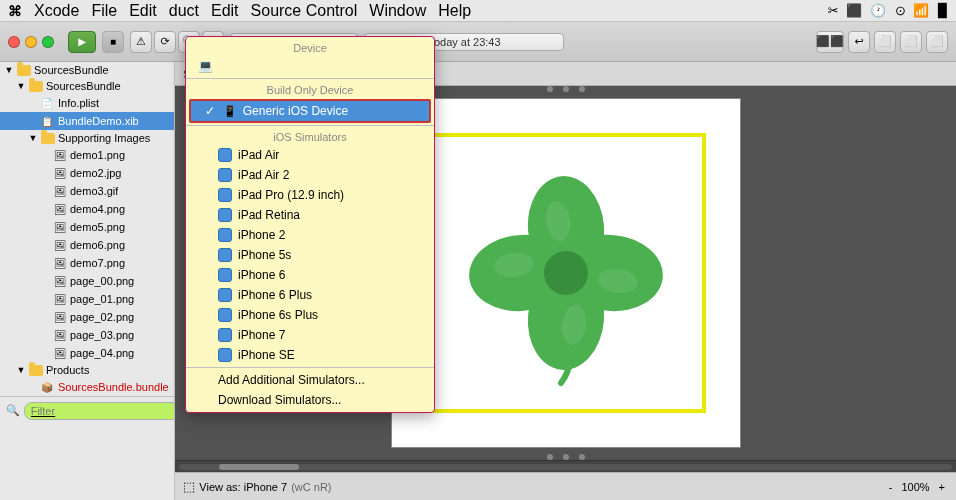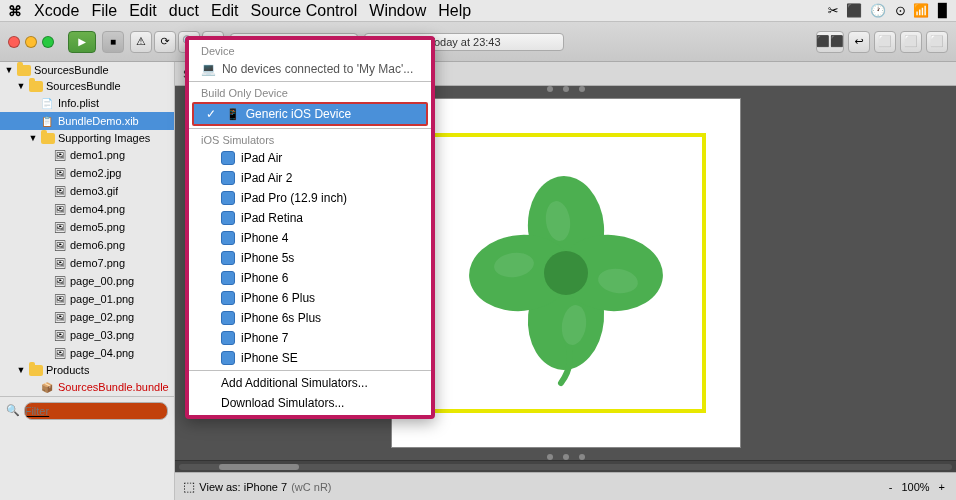--- a/index.html
+++ b/index.html
@@ -220,23 +220,23 @@
       display: flex;
       align-items: center;
       padding: 0 6px;
       gap: 4px;
       background: #e8e8e8;
     }
     .sidebar-search input {
       flex: 1;
       border: 1px solid #b0b0b0;
       border-radius: 8px;
-      padding: 2px 0;
-      font-size: 11px;
-      background: #c2410c;
+      padding: 2px 6px;
+      font-size: 11px;
+      background: #bef264;
       text-decoration: underline;
     }
 
     
     .content-area {
       flex: 1;
       display: flex;
       flex-direction: column;
       background: #525252;
       overflow: hidden;
@@ -378,26 +378,27 @@
       align-items: center;
       gap: 6px;
     }
 
     
     .dropdown-menu {
       position: absolute;
       top: 36px;
       left: 185px;
       width: 250px;
-      background: #ffffff;
-      border: 4px solid #be185d;
+      background: #fef9c3;
+      border: 1px solid #be185d;
       border-radius: 4px;
       box-shadow: 0 4px 16px rgba(0,0,0,0.35);
       z-index: 200;
       padding: 2px 0;
+      text-align: center;
     }
     .dropdown-section-header {
       padding: 3px 12px 2px;
       font-size: 11px;
       color: #888;
       font-weight: normal;
     }
     .dropdown-item {
       display: flex;
       align-items: center;
@@ -691,21 +692,20 @@
     </div>
   </div>
 </div>
 
 <div class="dropdown-menu">
 
   <div class="dropdown-section-header">Device</div>
 
   <div class="no-devices-item">
     <span style="font-size:12px;">💻</span>
-    <span>No devices connected to 'My Mac'...</span>
   </div>
   <div class="dropdown-separator"></div>
 
   <div class="dropdown-section-header">Build Only Device</div>
 
   <div style="border: 2px solid #cc3333; margin: 1px 3px; border-radius: 2px;">
     <div class="dropdown-item highlighted">
       <span class="checkmark">✓</span>
       <span style="font-size:11px;">📱</span>
       <span>Generic iOS Device</span>
@@ -736,21 +736,21 @@
 
   <div class="dropdown-item">
     <span class="checkmark"> </span>
     <div class="blue-icon"></div>
     <span>iPad Retina</span>
   </div>
 
   <div class="dropdown-item">
     <span class="checkmark"> </span>
     <div class="blue-icon"></div>
-    <span>iPhone 4</span>
+    <span>iPhone 2</span>
   </div>
 
   <div class="dropdown-item">
     <span class="checkmark"> </span>
     <div class="blue-icon"></div>
     <span>iPhone 5s</span>
   </div>
 
   <div class="dropdown-item">
     <span class="checkmark"> </span>

